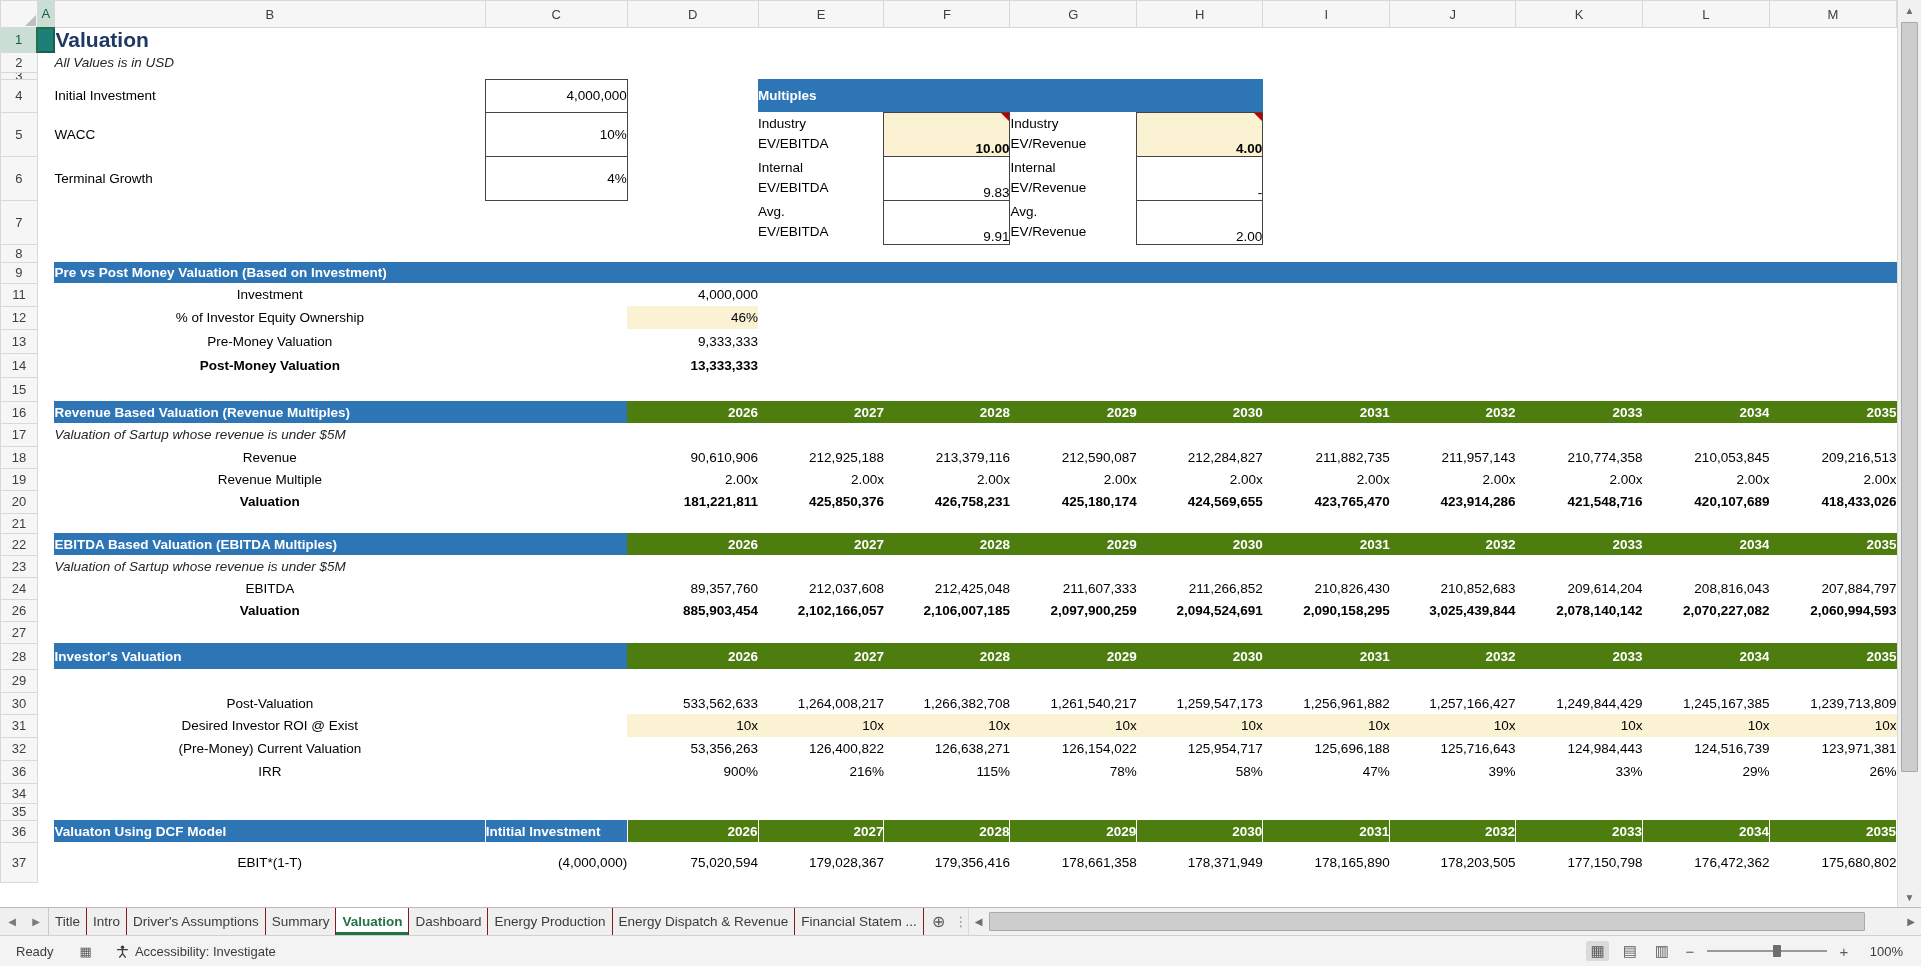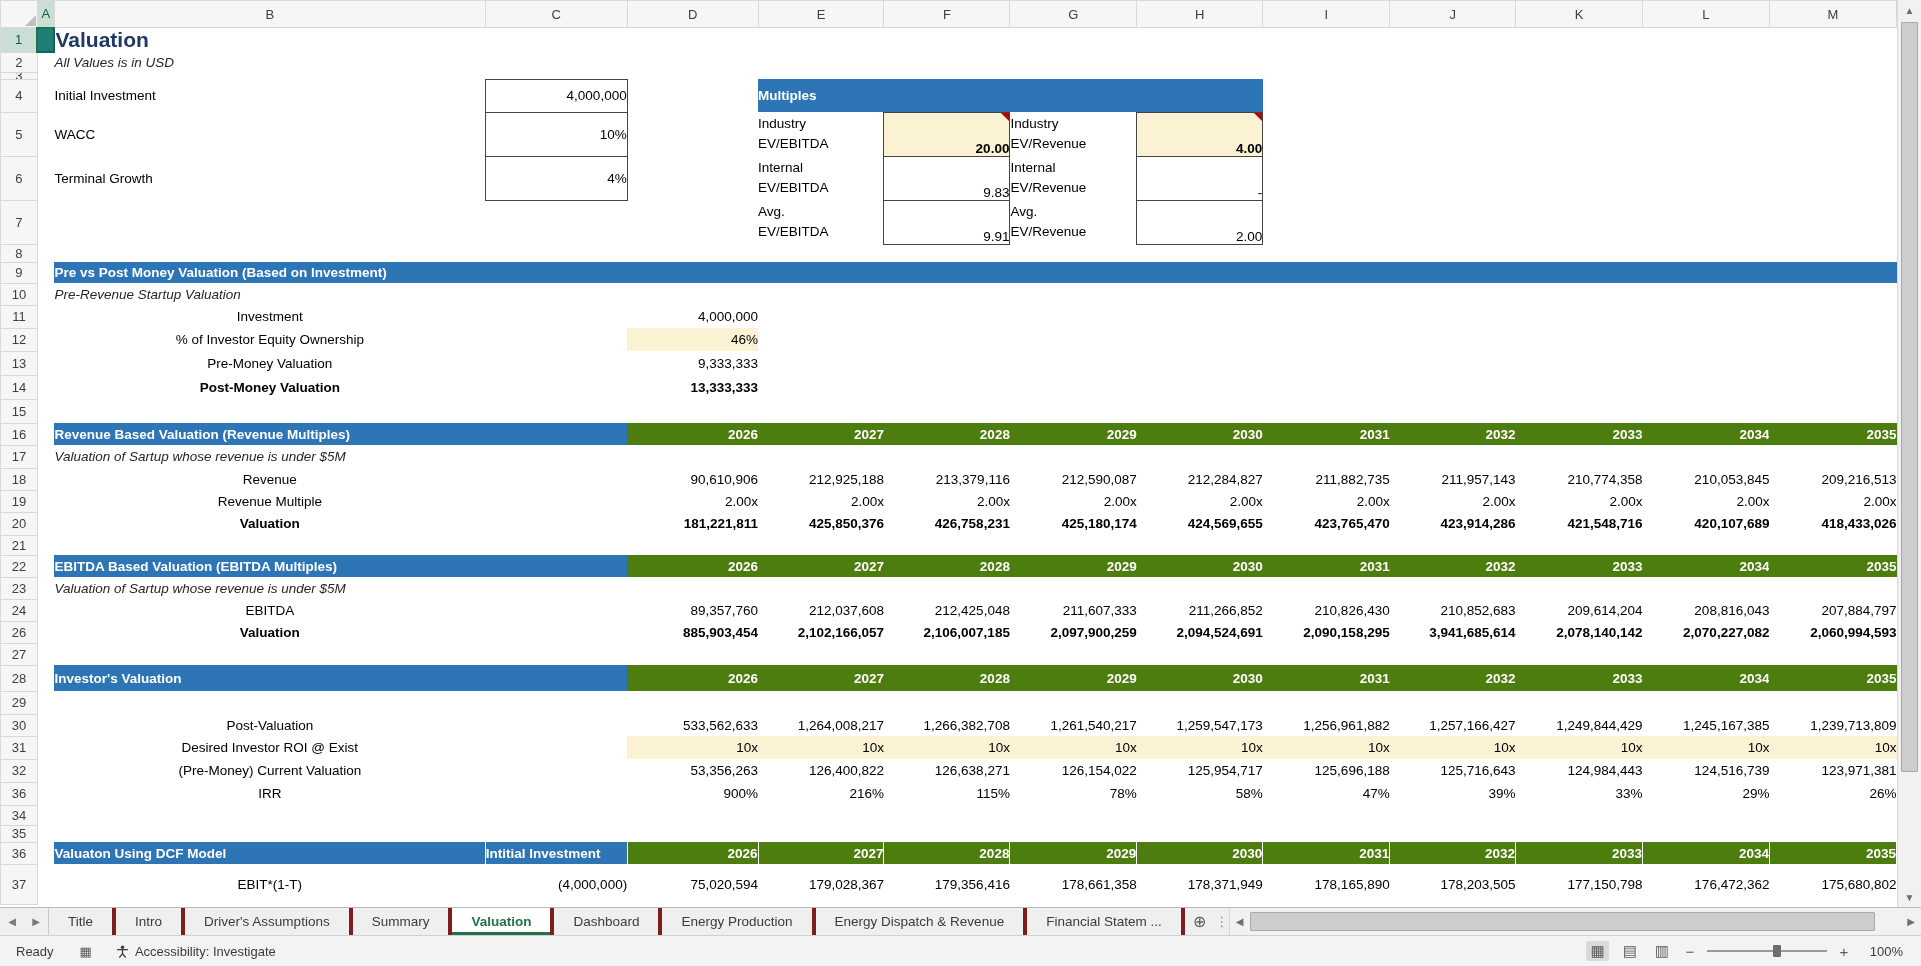--- a/index.html
+++ b/index.html
@@ -32,21 +32,21 @@
   .lg{background:#1E7F78;border:2px solid #18604F;}
   
   #vscroll{position:absolute;right:0;top:0;width:24px;height:907px;background:#F1F1F1;border-left:1px solid #D9D9D9;}
   .vs-arrow{position:absolute;left:0;top:0;width:23px;height:20px;display:flex;align-items:center;justify-content:center;color:#6F6F6F;font-size:10px;}
   .vs-down{top:auto;bottom:0;}
   .vs-thumb{position:absolute;left:3px;top:22px;width:17px;height:750px;background:#CDCDCD;border:1px solid #A9A9A9;border-radius:1px;}
   
   #tabbar{position:absolute;left:0;top:907px;width:1921px;height:28px;background:#EFEFEF;border-top:1px solid #B9B9B9;display:flex;align-items:stretch;font-size:13.5px;color:#3B3B3B;}
   .tab-nav{width:24px;display:flex;align-items:center;justify-content:center;color:#7A7A7A;font-size:10px;}
   #tabs{display:flex;align-items:stretch;}
-  .tab{display:flex;align-items:center;padding:0 19px;border-right:4px solid #7f1d1d;white-space:nowrap;}
+  .tab{display:flex;align-items:center;padding:0 6px;border-right:1px solid #7f1d1d;white-space:nowrap;}
   .tab:first-child{border-left:1px solid #C9C9C9;}
   .tab.active{background:#FFF;color:#217346;font-weight:700;box-shadow:inset 0 -3px 0 #217346;}
   .add-sheet{width:30px;display:flex;align-items:center;justify-content:center;color:#5F5F5F;font-size:16px;}
   .splitter{width:14px;display:flex;align-items:center;justify-content:center;color:#8A8A8A;font-size:13px;}
   .hscroll{flex:1;display:flex;align-items:stretch;background:#F1F1F1;border-left:1px solid #D9D9D9;}
   .hs-arrow{width:20px;display:flex;align-items:center;justify-content:center;color:#6F6F6F;font-size:10px;}
   .hs-track{flex:1;position:relative;margin:4px 0;}
   .hs-thumb{position:absolute;left:0;top:0;height:100%;width:96%;background:#CDCDCD;border:1px solid #A9A9A9;border-radius:1px;}
   
   #statusbar{position:absolute;left:0;top:935px;width:1921px;height:31px;background:#F3F3F3;border-top:1px solid #D1D1D1;display:flex;align-items:center;font-size:13px;color:#3B3B3B;}
@@ -141,21 +141,21 @@
           <tr style="height:44px">
             <th class="rowhead">
               <div class="rn" style="height:43px">5</div>
             </th>
             <td class="cell"></td>
             <td class="cell ">WACC</td>
             <td class="cell num bd">10%</td>
             <td class="cell"></td>
             <td class="cell ml">Industry
 EV/EBITDA</td>
-            <td class="cell num b cr bd cm vb">20.00</td>
+            <td class="cell num b cr bd cm vb">10.00</td>
             <td class="cell ml">Industry
 EV/Revenue</td>
             <td class="cell num b cr bd cm vb">4.00</td>
             <td class="cell" colspan="5"></td>
           </tr>
           <tr style="height:44px">
             <th class="rowhead">
               <div class="rn" style="height:43px">6</div>
             </th>
             <td class="cell"></td>
@@ -191,28 +191,20 @@
               <div class="rn" style="height:17px">8</div>
             </th>
             <td class="cell" colspan="13"></td>
           </tr>
           <tr style="height:21px">
             <th class="rowhead">
               <div class="rn" style="height:20px">9</div>
             </th>
             <td class="cell"></td>
             <td class="cell bl" colspan="12">Pre vs Post Money Valuation (Based on Investment)</td>
-          </tr>
-          <tr style="height:22px">
-            <th class="rowhead">
-              <div class="rn" style="height:21px">10</div>
-            </th>
-            <td class="cell"></td>
-            <td class="cell it">Pre-Revenue Startup Valuation</td>
-            <td class="cell" colspan="11"></td>
           </tr>
           <tr style="height:23px">
             <th class="rowhead">
               <div class="rn" style="height:22px">11</div>
             </th>
             <td class="cell"></td>
             <td class="cell rl">Investment</td>
             <td class="cell"></td>
             <td class="cell num">4,000,000</td>
             <td class="cell" colspan="9"></td>
@@ -389,21 +381,21 @@
             </th>
             <td class="cell"></td>
             <td class="cell rl b">Valuation</td>
             <td class="cell"></td>
             <td class="cell num b">885,903,454</td>
             <td class="cell num b">2,102,166,057</td>
             <td class="cell num b">2,106,007,185</td>
             <td class="cell num b">2,097,900,259</td>
             <td class="cell num b">2,094,524,691</td>
             <td class="cell num b">2,090,158,295</td>
-            <td class="cell num b">3,941,685,614</td>
+            <td class="cell num b">3,025,439,844</td>
             <td class="cell num b">2,078,140,142</td>
             <td class="cell num b">2,070,227,082</td>
             <td class="cell num b">2,060,994,593</td>
           </tr>
           <tr style="height:22px">
             <th class="rowhead">
               <div class="rn" style="height:21px">27</div>
             </th>
             <td class="cell" colspan="13"></td>
           </tr>

